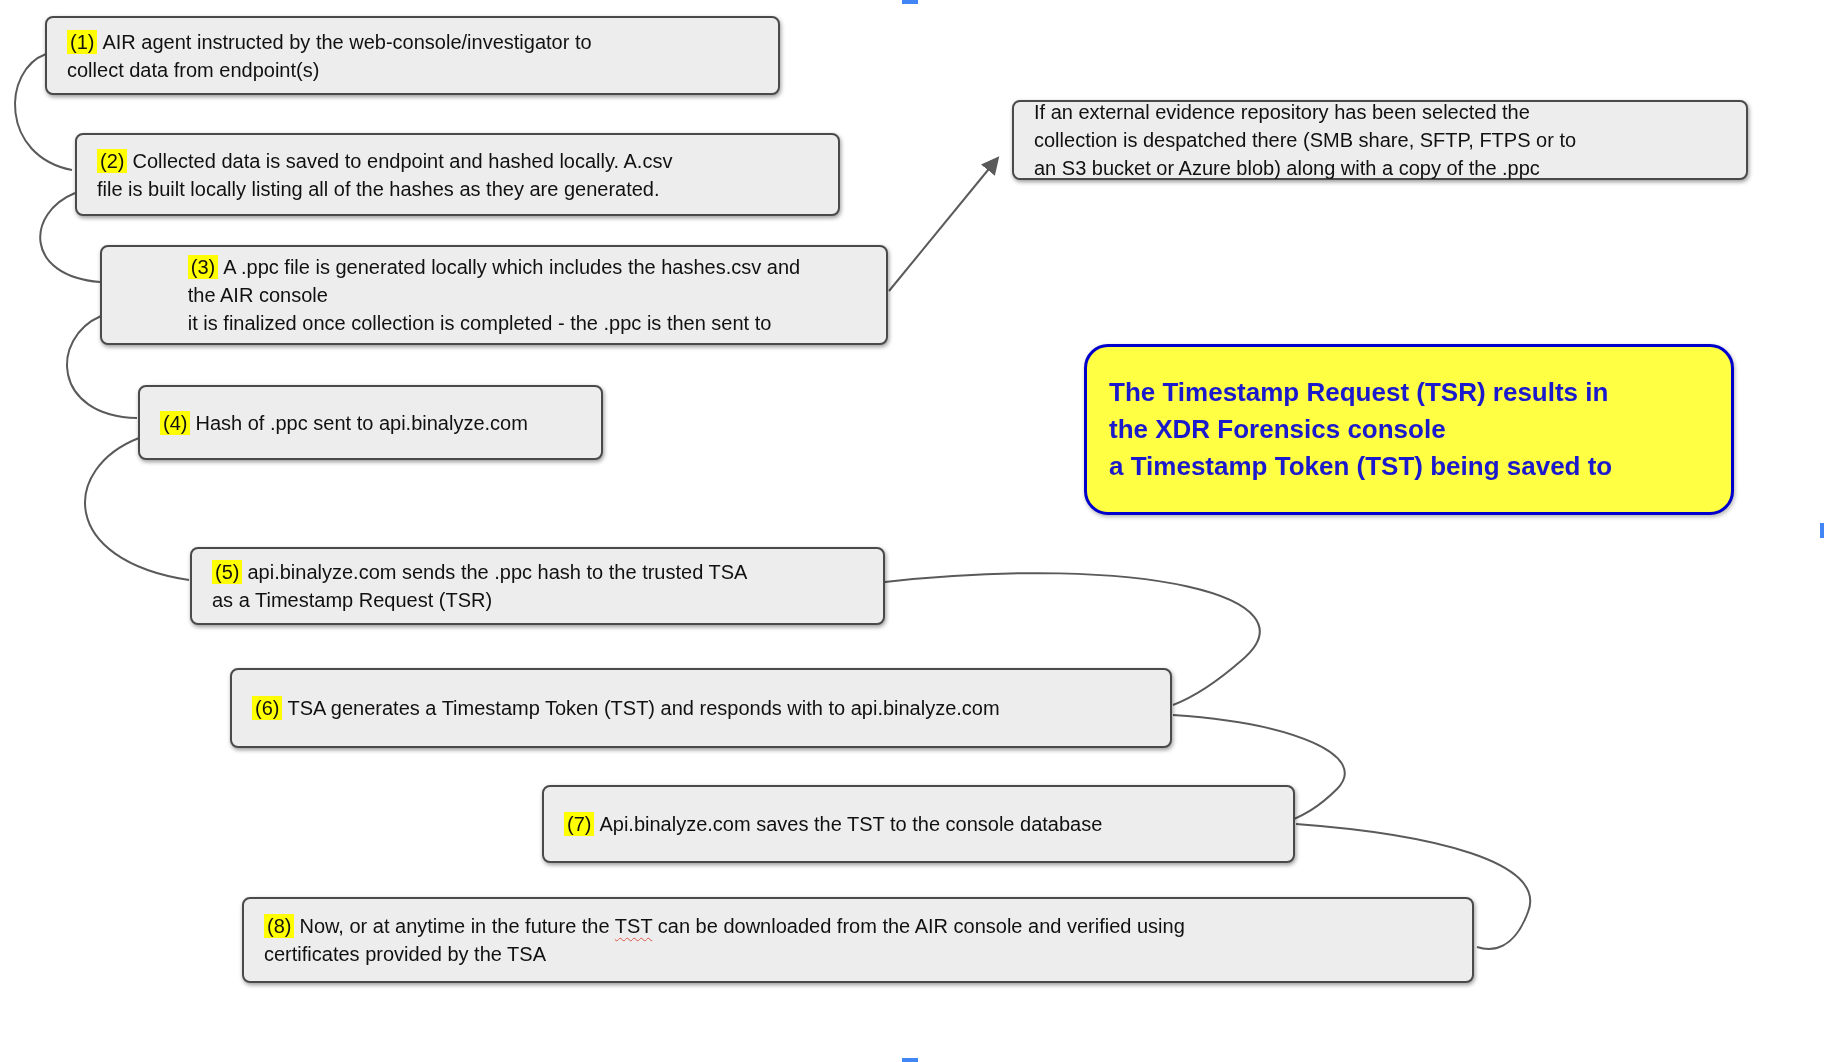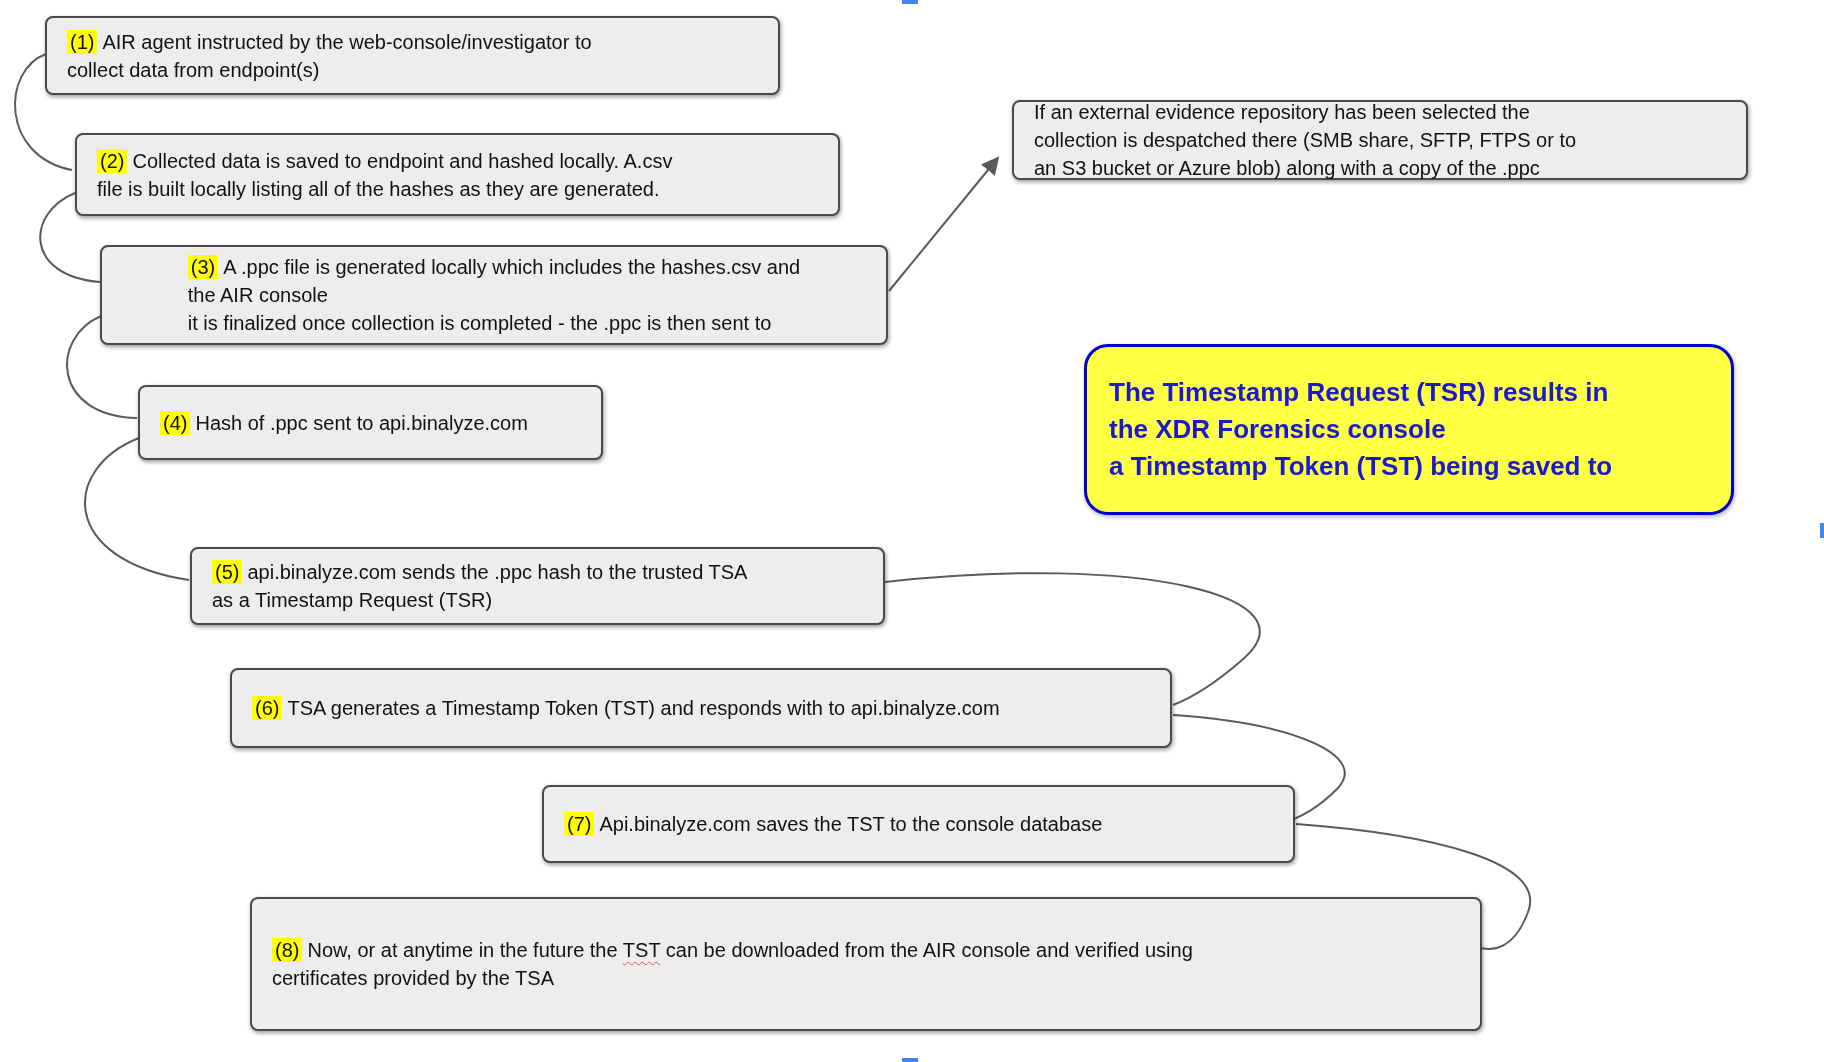--- a/index.html
+++ b/index.html
@@ -106,21 +106,21 @@
       <span class="line"><span class="hl">(6)</span><span>TSA generates a Timestamp Token (TST) and responds with to api.binalyze.com</span></span>
     </div>
   </div>
 
   <div class="node" style="left:542px; top:785px; width:753px; height:78px;">
     <div>
       <span class="line"><span class="hl">(7)</span><span>Api.binalyze.com saves the TST to the console database</span></span>
     </div>
   </div>
 
-  <div class="node" style="left:250px; top:897px; width:1232px; height:134px;">
+  <div class="node" style="left:242px; top:897px; width:1232px; height:86px;">
     <div>
       <span class="line"><span class="hl">(8)</span><span>Now, or at anytime in the future the </span><span class="squiggle">TST</span><span> can be downloaded from the AIR console and verified using</span></span>
       <span class="line">certificates provided by the TSA</span>
     </div>
   </div>
 
   <div class="node" style="left:1012px; top:100px; width:736px; height:80px;">
     <div>
       <span class="line">If an external evidence repository has been selected the</span>
       <span class="line">collection is despatched there (SMB share, SFTP, FTPS or to</span>

